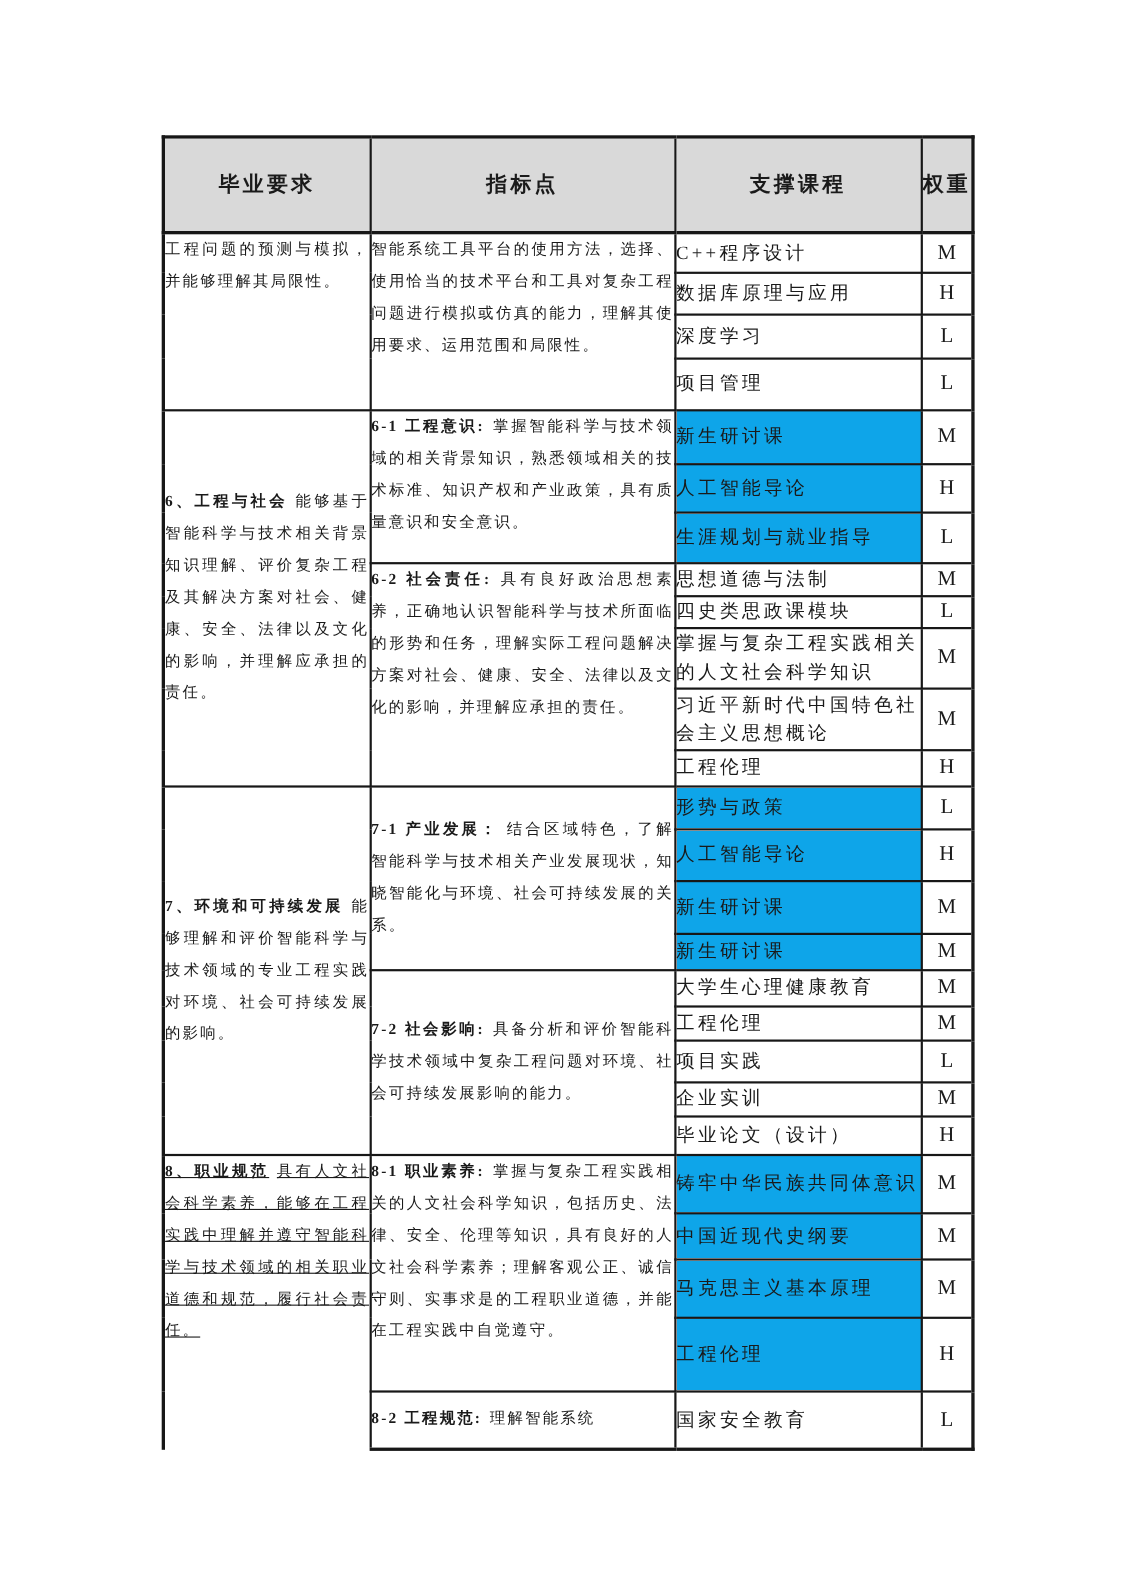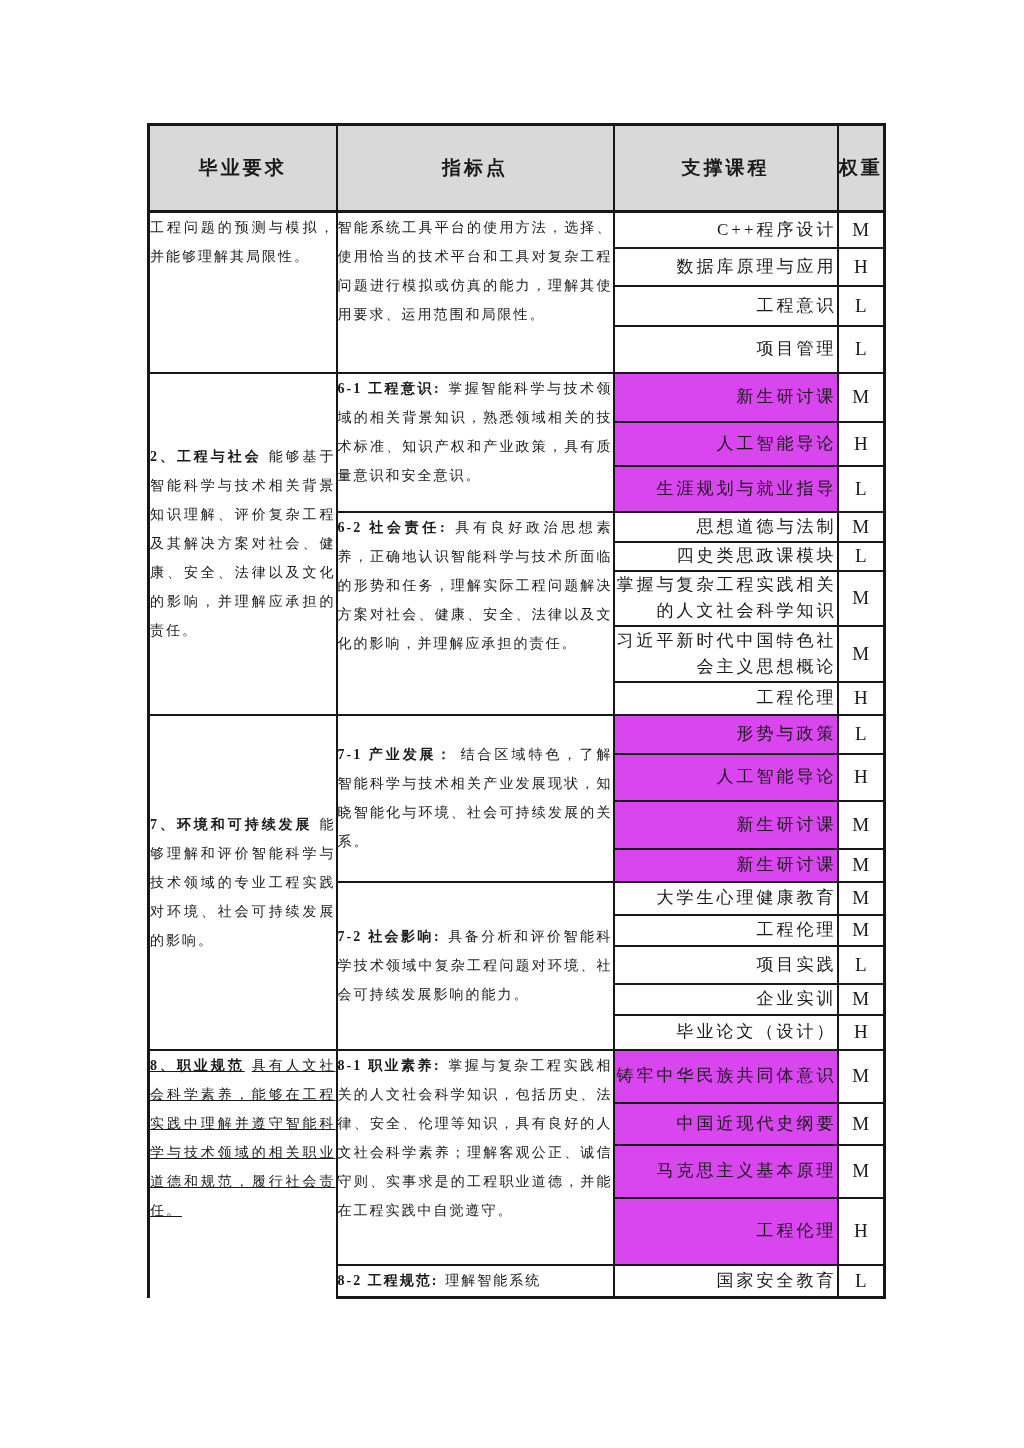--- a/index.html
+++ b/index.html
@@ -29,28 +29,28 @@
   }
   td.req,td.ind{
     font-size:14px;line-height:29px;letter-spacing:2px;
     text-align:justify;text-justify:inter-ideograph;
     vertical-align:middle;padding:5px 9px;
   }
   td.v-top{vertical-align:top;}
   td.req .lbl,td.ind .lbl{font-weight:bold;margin-right:7px;}
   td.req .lbl:empty,td.ind .lbl:empty{margin-right:0;}
   td.course{
-    text-align:right;vertical-align:middle;
+    text-align:left;vertical-align:middle;
     font-size:17px;letter-spacing:3px;line-height:26px;padding:2px 4px;
   }
   td.weight{
     text-align:center;vertical-align:middle;
     font-size:19px;letter-spacing:0;
   }
-  td.shaded{background:#d946ef;margin-top:20px;}
+  td.shaded{background:#0ea5e9;margin-top:20px;}
 </style>
 </head>
 <body>
 
 <div class="page">
   <div class="tbl-wrap">
     <table class="grid">
       <colgroup>
         <col style="width:188px">
           <col style="width:277px">
@@ -75,31 +75,31 @@
             <b class="lbl"></b><span>智能系统工具平台的使用方法，选择、使用恰当的技术平台和工具对复杂工程问题进行模拟或仿真的能力，理解其使用要求、运用范围和局限性。</span>
           </td>
           <td class="course">C++程序设计</td>
           <td class="weight edge-right">M</td>
         </tr>
         <tr style="height:38px">
           <td class="course">数据库原理与应用</td>
           <td class="weight edge-right">H</td>
         </tr>
         <tr style="height:40px">
-          <td class="course">工程意识</td>
+          <td class="course">深度学习</td>
           <td class="weight edge-right">L</td>
         </tr>
         <tr style="height:47px">
           <td class="course">项目管理</td>
           <td class="weight edge-right">L</td>
         </tr>
 
         <tr style="height:49px">
           <td class="req edge-left" rowspan="8">
-            <b class="lbl">2、工程与社会</b><span>能够基于智能科学与技术相关背景知识理解、评价复杂工程及其解决方案对社会、健康、安全、法律以及文化的影响，并理解应承担的责任。</span>
+            <b class="lbl">6、工程与社会</b><span>能够基于智能科学与技术相关背景知识理解、评价复杂工程及其解决方案对社会、健康、安全、法律以及文化的影响，并理解应承担的责任。</span>
           </td>
           <td class="ind v-top" rowspan="3">
             <b class="lbl">6-1 工程意识:</b><span>掌握智能科学与技术领域的相关背景知识，熟悉领域相关的技术标准、知识产权和产业政策，具有质量意识和安全意识。</span>
           </td>
           <td class="course shaded">新生研讨课</td>
           <td class="weight edge-right">M</td>
         </tr>
         <tr style="height:44px">
           <td class="course shaded">人工智能导论</td>
           <td class="weight edge-right">H</td>
@@ -193,21 +193,21 @@
           <td class="weight edge-right">M</td>
         </tr>
         <tr style="height:53px">
           <td class="course shaded">马克思主义基本原理</td>
           <td class="weight edge-right">M</td>
         </tr>
         <tr style="height:67px">
           <td class="course shaded">工程伦理</td>
           <td class="weight edge-right">H</td>
         </tr>
-        <tr class="row-last" style="height:33px">
+        <tr class="row-last" style="height:53px">
           <td class="ind">
             <b class="lbl">8-2 工程规范:</b><span>理解智能系统</span>
           </td>
           <td class="course">国家安全教育</td>
           <td class="weight edge-right">L</td>
         </tr>
       </tbody>
     </table>
   </div>
 </div>

